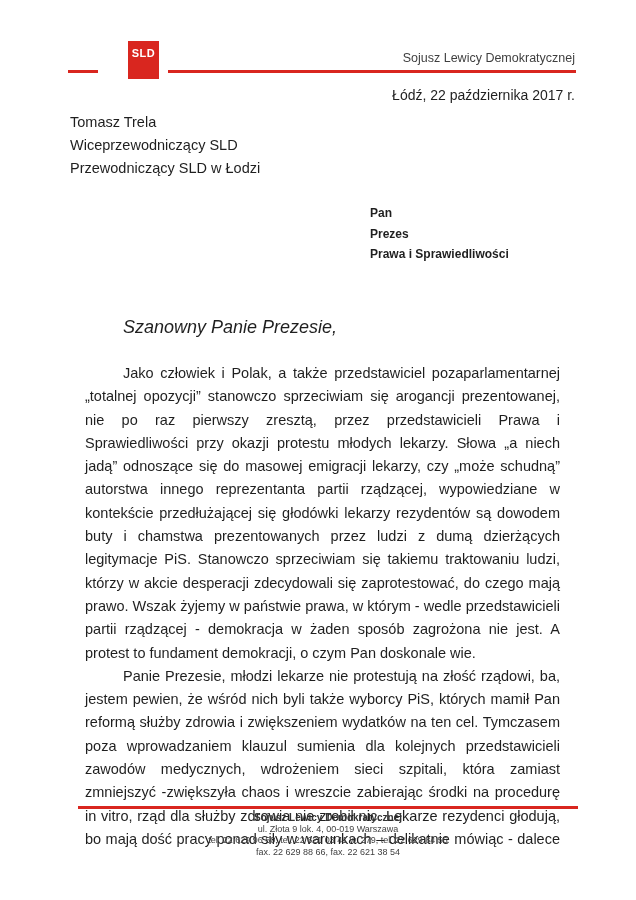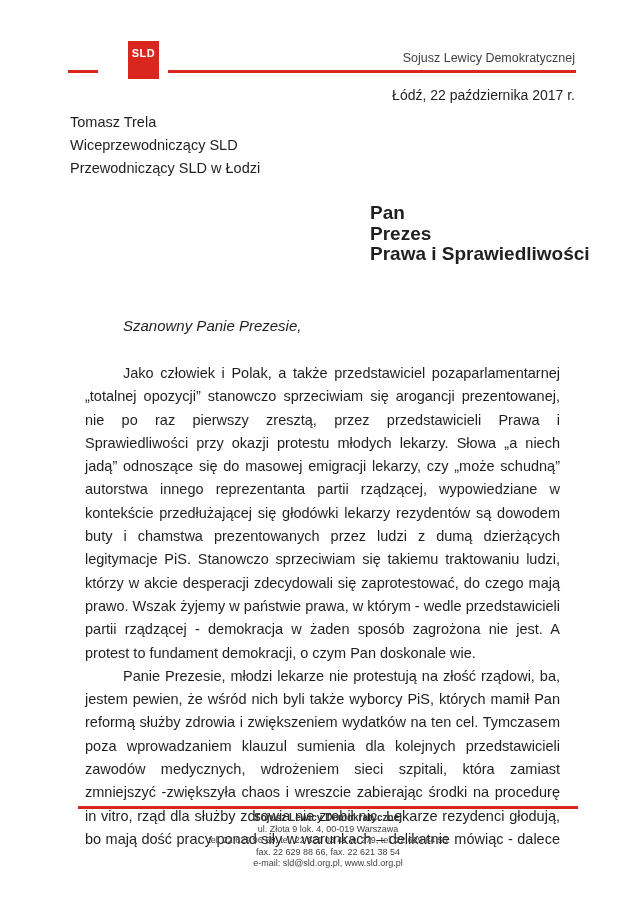--- a/index.html
+++ b/index.html
@@ -58,29 +58,29 @@
   
   .sender {
     position: absolute;
     left: 70px; top: 111px;
     font-size: 14.5px;
     line-height: 23px;
   }
   .recipient {
     position: absolute;
     left: 370px; top: 203px;
-    font-size: 19px;
+    font-size: 12px;
     font-weight: bold;
     line-height: 20.5px;
   }
 
   .salutation {
     position: absolute;
     left: 123px; top: 317px;
-    font-size: 15px;
+    font-size: 18px;
     font-style: italic;
   }
 
   
   .letter-body {
     position: absolute;
     left: 85px; right: 76px; top: 362px;
     font-size: 14.5px;
     line-height: 23.3px;
     text-align: justify;
@@ -142,16 +142,15 @@
     <p>Jako człowiek i Polak, a także przedstawiciel pozaparlamentarnej „totalnej opozycji” stanowczo sprzeciwiam się arogancji prezentowanej, nie po raz pierwszy zresztą, przez przedstawicieli Prawa i Sprawiedliwości przy okazji protestu młodych lekarzy. Słowa „a niech jadą” odnoszące się do masowej emigracji lekarzy, czy „może schudną” autorstwa innego reprezentanta partii rządzącej, wypowiedziane w kontekście przedłużającej się głodówki lekarzy rezydentów są dowodem buty i chamstwa prezentowanych przez ludzi z dumą dzierżących legitymacje PiS. Stanowczo sprzeciwiam się takiemu traktowaniu ludzi, którzy w akcie desperacji zdecydowali się zaprotestować, do czego mają prawo. Wszak żyjemy w państwie prawa, w którym - wedle przedstawicieli partii rządzącej - demokracja w żaden sposób zagrożona nie jest. A protest to fundament demokracji, o czym Pan doskonale wie.</p>
     <p class="cut">Panie Prezesie, młodzi lekarze nie protestują na złość rządowi, ba, jestem pewien, że wśród nich byli także wyborcy PiS, których mamił Pan reformą służby zdrowia i zwiększeniem wydatków na ten cel. Tymczasem poza wprowadzaniem klauzul sumienia dla kolejnych przedstawicieli zawodów medycznych, wdrożeniem sieci szpitali, która zamiast zmniejszyć -zwiększyła chaos i wreszcie zabierając środki na procedurę in vitro, rząd dla służby zdrowia nie zrobił nic. Lekarze rezydenci głodują, bo mają dość pracy ponad siły w warunkach – delikatnie mówiąc - dalece</p>
   </div>
 
   <div class="footer-rule"></div>
   <div class="footer-block">
     <div class="footer-org">Sojusz Lewicy Demokratycznej</div>
     <div>ul. Złota 9 lok. 4, 00-019 Warszawa</div>
     <div>tel. 22 629 96 50, tel. 22 621 03 41 w. 279, tel. 22 629 84 56</div>
     <div>fax. 22 629 88 66, fax. 22 621 38 54</div>
-    <div>e-mail: sld@sld.org.pl, www.sld.org.pl</div>
   </div>
 
 </div>
 
 </body></html>

